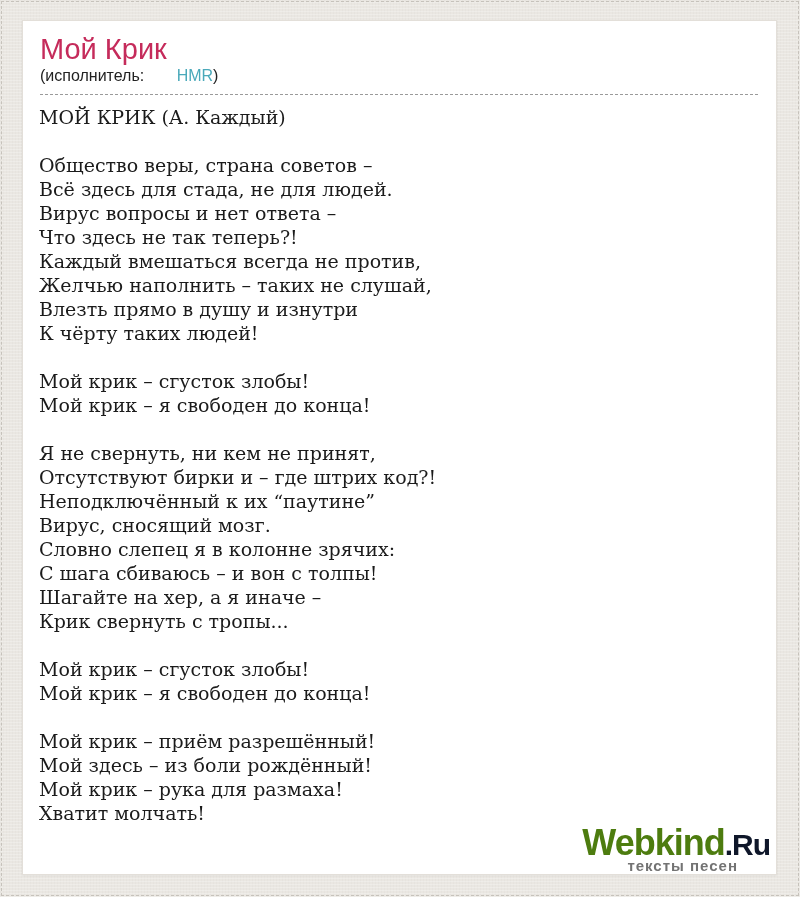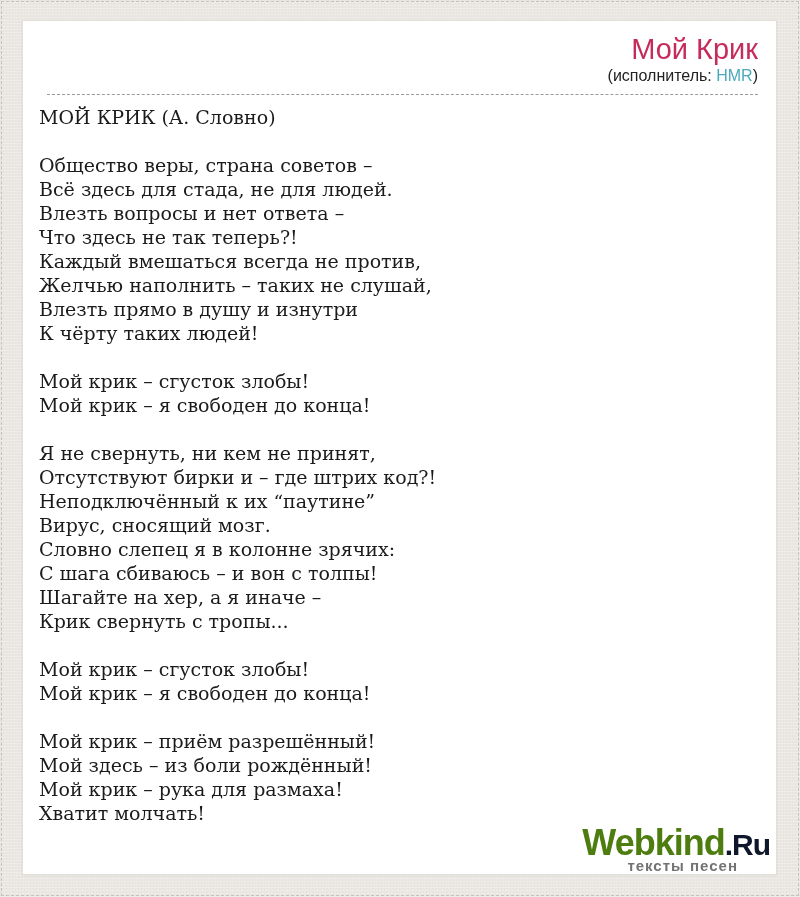--- a/index.html
+++ b/index.html
@@ -32,22 +32,21 @@
     left: 22px;
     top: 20px;
     width: 755px;
     height: 855px;
     background: #ffffff;
     border: 1px solid #e3dfd9;
     box-shadow: 0 1px 2px rgba(0,0,0,0.05);
   }
 
   .card-header {
-    padding: 12px 18px 0 24px;
-    text-align: right;
+    padding: 12px 18px 0 17px;
   }
 
   .song-title {
     font-size: 29px;
     line-height: 32px;
     font-weight: normal;
     color: #c52b5b;
     letter-spacing: 0;
   }
 
@@ -57,20 +56,21 @@
     font-size: 16px;
     line-height: 20px;
     color: #222222;
     border-bottom: 1px dashed #9a9a9a;
   }
 
   .artist-link {
     color: #4aa9ba;
     text-decoration: none;
     cursor: pointer;
+    margin-left: 28px;
   }
 
   .lyrics-block {
     padding: 10px 18px 0 16px;
     font-family: "DejaVu Serif", "Liberation Serif", serif;
     font-size: 19px;
     color: #1b1b1b;
   }
 
   .lyric-line {
@@ -118,25 +118,25 @@
 <div class="edge-frame"></div>
 
 <div class="content-card">
 
   <div class="card-header">
     <h1 class="song-title">Мой Крик</h1>
     <div class="artist-line"><span>(исполнитель: </span><a class="artist-link">HMR</a><span>)</span></div>
   </div>
 
   <div class="lyrics-block">
-      <div class="lyric-line">МОЙ КРИК (А. Словно)</div>
+      <div class="lyric-line">МОЙ КРИК (А. Каждый)</div>
       <div class="lyric-line"></div>
       <div class="lyric-line">Общество веры, страна советов –</div>
       <div class="lyric-line">Всё здесь для стада, не для людей.</div>
-      <div class="lyric-line">Влезть вопросы и нет ответа –</div>
+      <div class="lyric-line">Вирус вопросы и нет ответа –</div>
       <div class="lyric-line">Что здесь не так теперь?!</div>
       <div class="lyric-line">Каждый вмешаться всегда не против,</div>
       <div class="lyric-line">Желчью наполнить – таких не слушай,</div>
       <div class="lyric-line">Влезть прямо в душу и изнутри</div>
       <div class="lyric-line">К чёрту таких людей!</div>
       <div class="lyric-line"></div>
       <div class="lyric-line">Мой крик – сгусток злобы!</div>
       <div class="lyric-line">Мой крик – я свободен до конца!</div>
       <div class="lyric-line"></div>
       <div class="lyric-line">Я не свернуть, ни кем не принят,</div>

